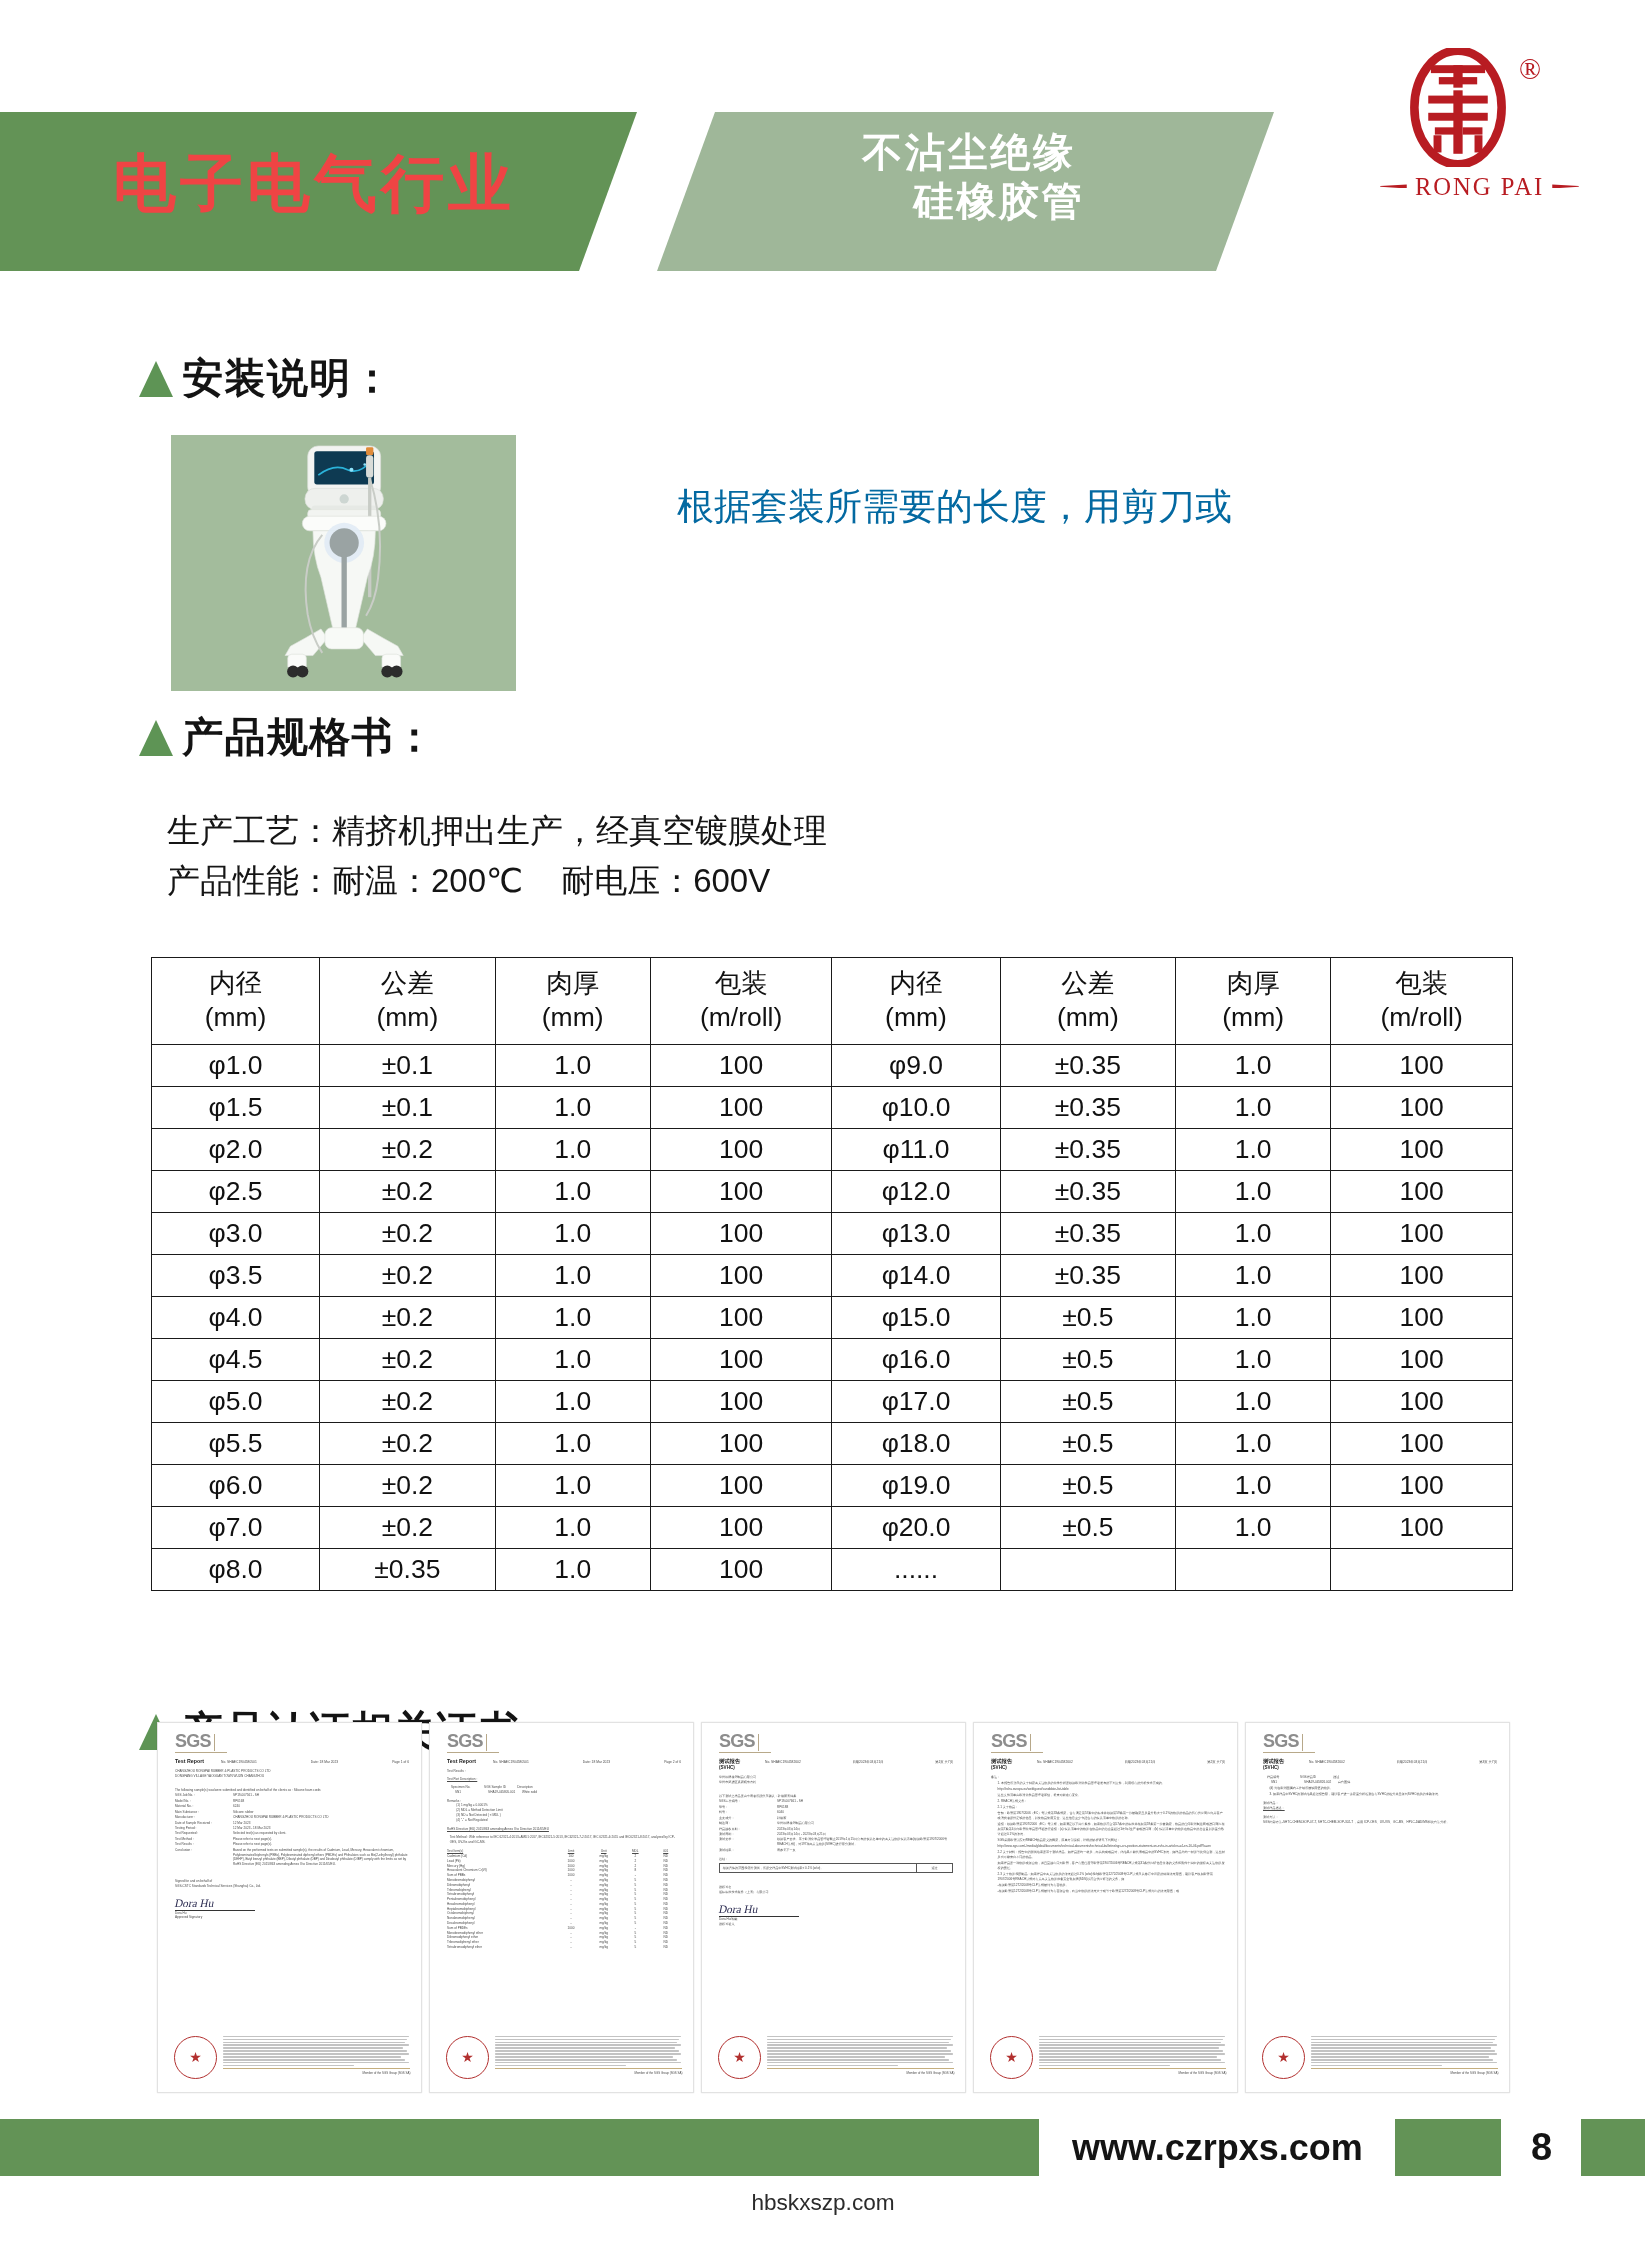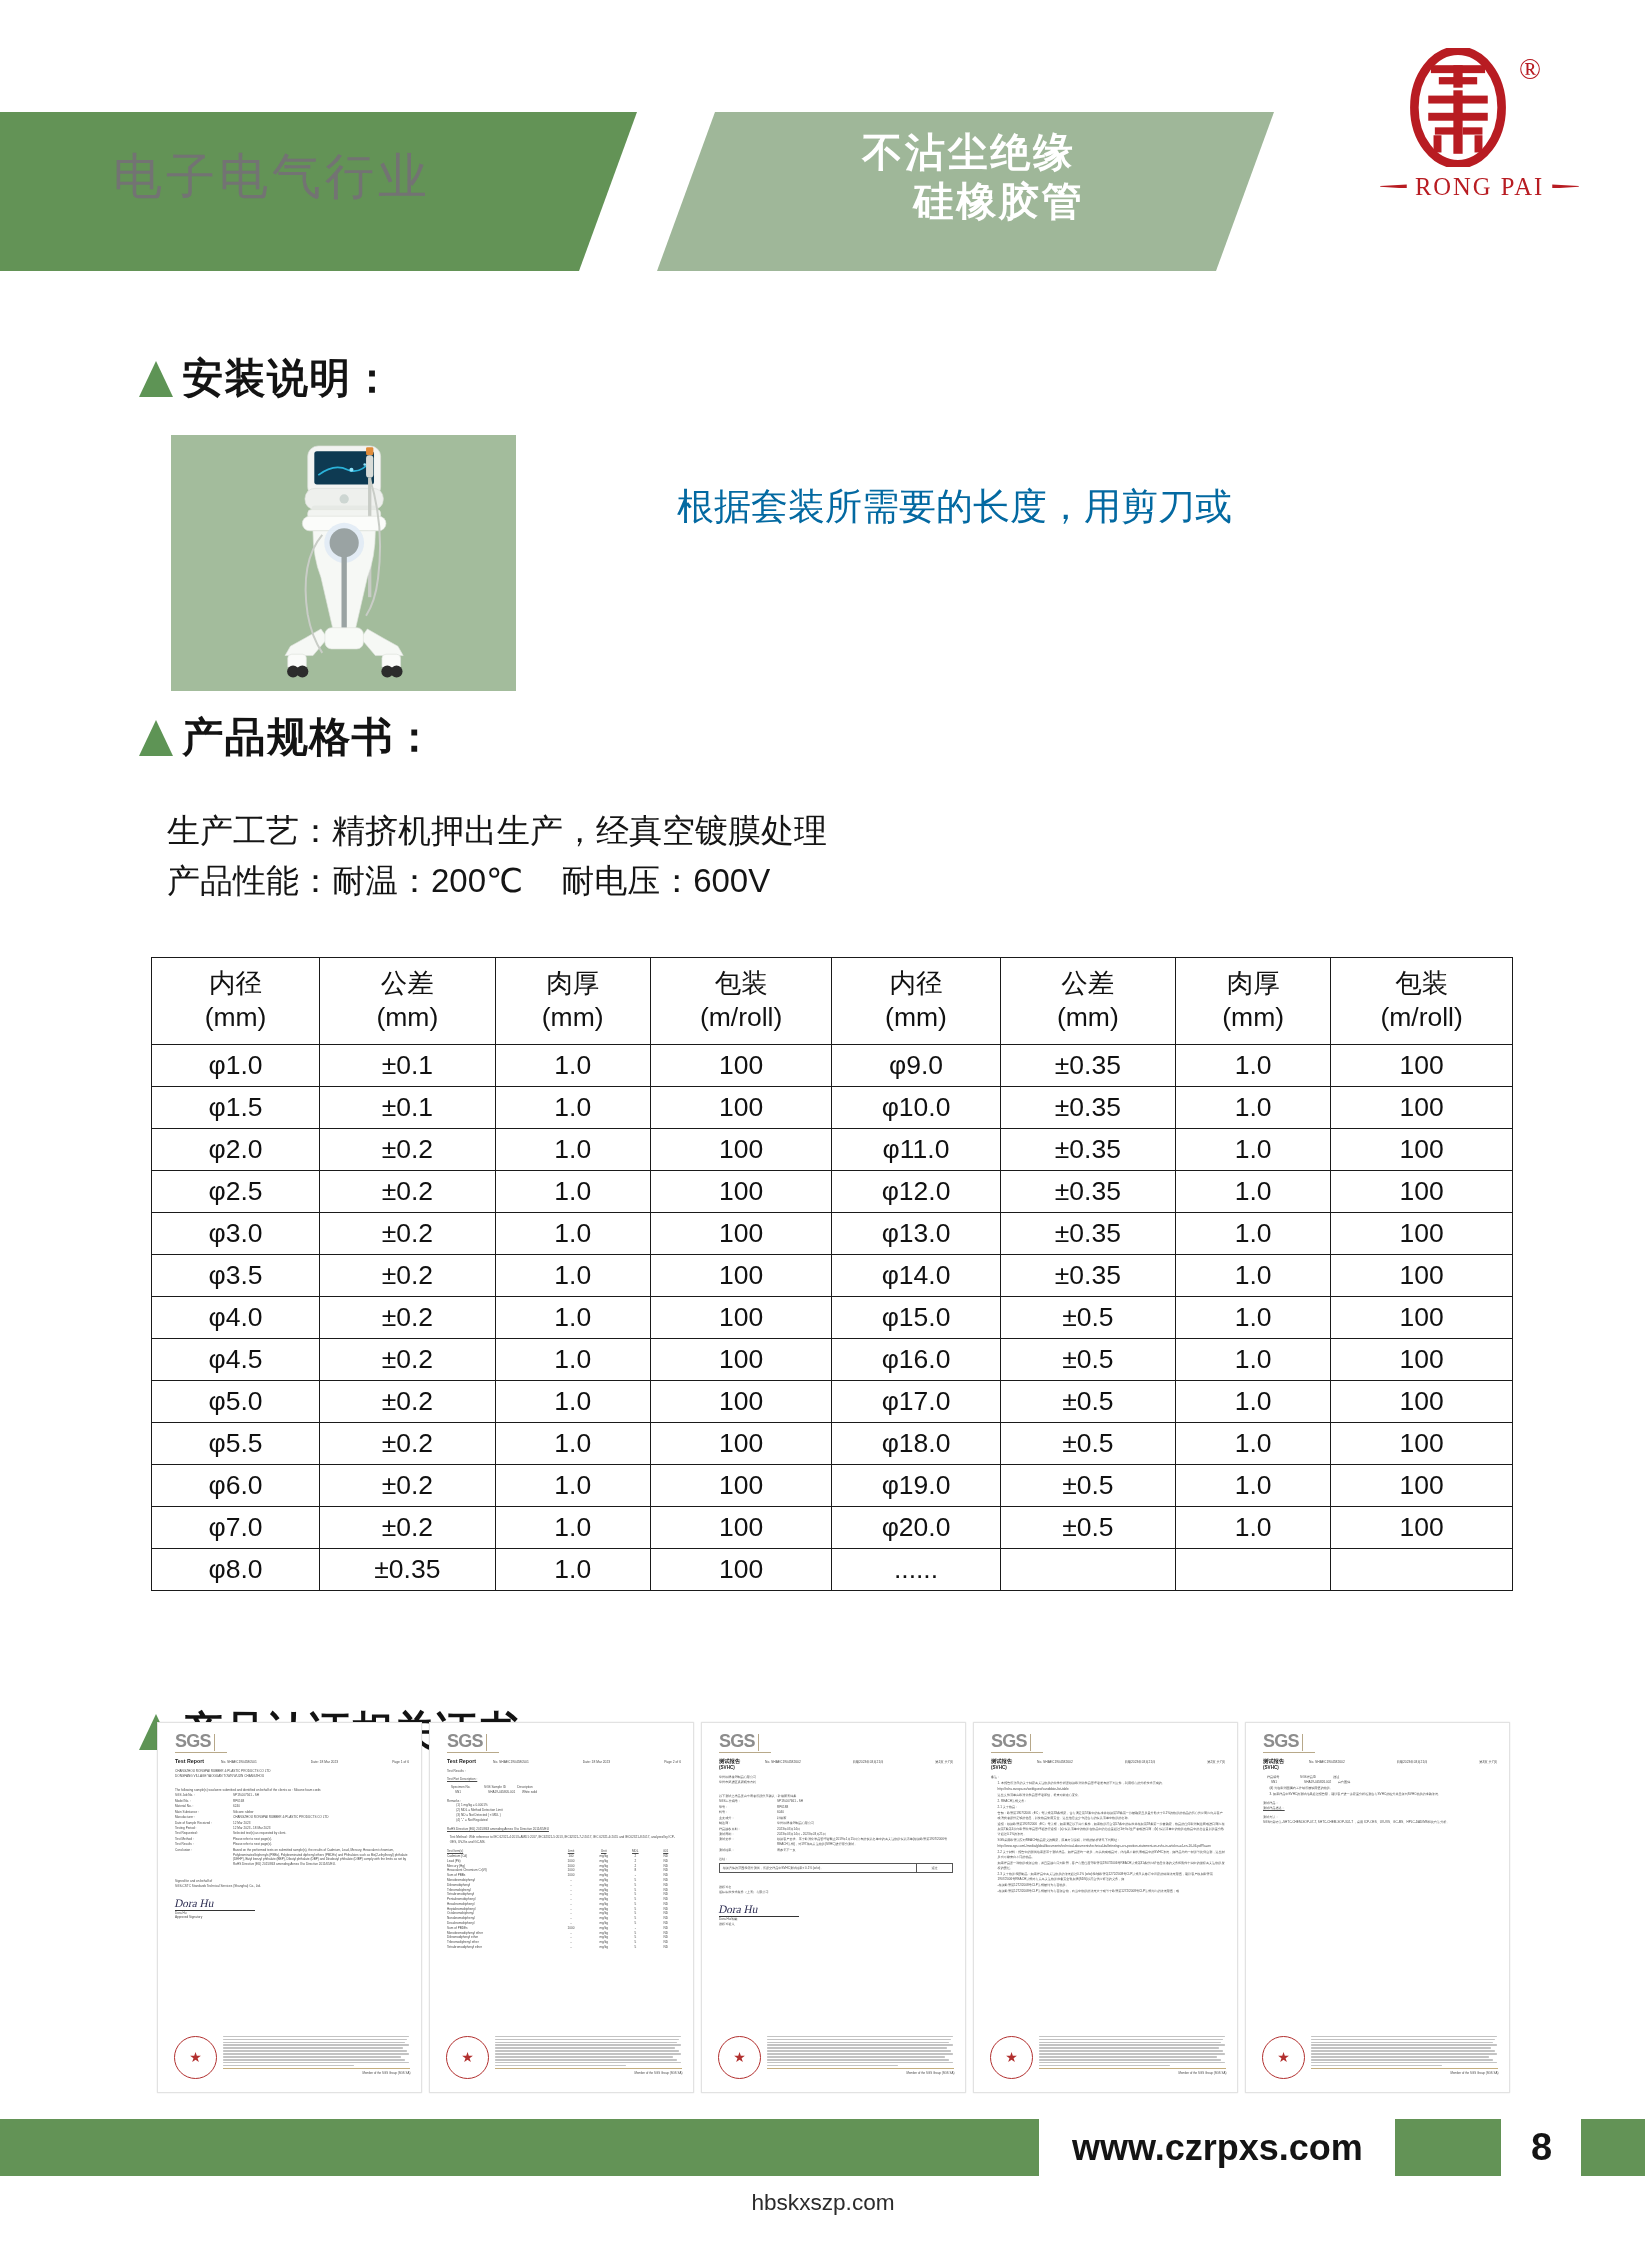--- a/index.html
+++ b/index.html
@@ -39,23 +39,23 @@
     top: 0;
     width: 617px;
     height: 159px;
     background: #9fb799;
     clip-path: polygon(58px 0, 617px 0, 559px 159px, 0 159px);
   }
   .hdr-industry {
     position: absolute;
     left: 113px;
     top: 40px;
-    font-size: 49px;
-    font-weight: normal;
-    color: #737373;
+    font-size: 63px;
+    font-weight: bold;
+    color: #ef4444;
     letter-spacing: 4px;
     line-height: 1;
   }
   .hdr-title {
     position: absolute;
     left: 717px;
     top: 16px;
     width: 504px;
     font-size: 40px;
     font-weight: bold;

